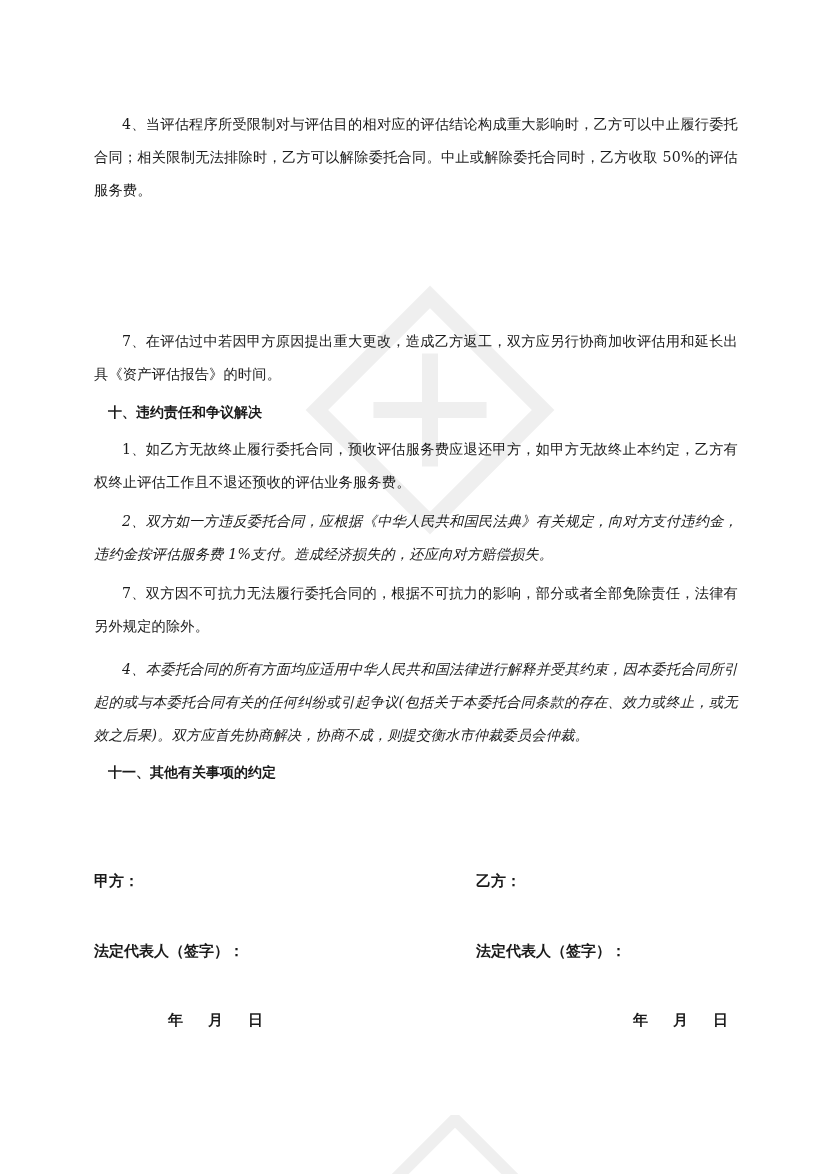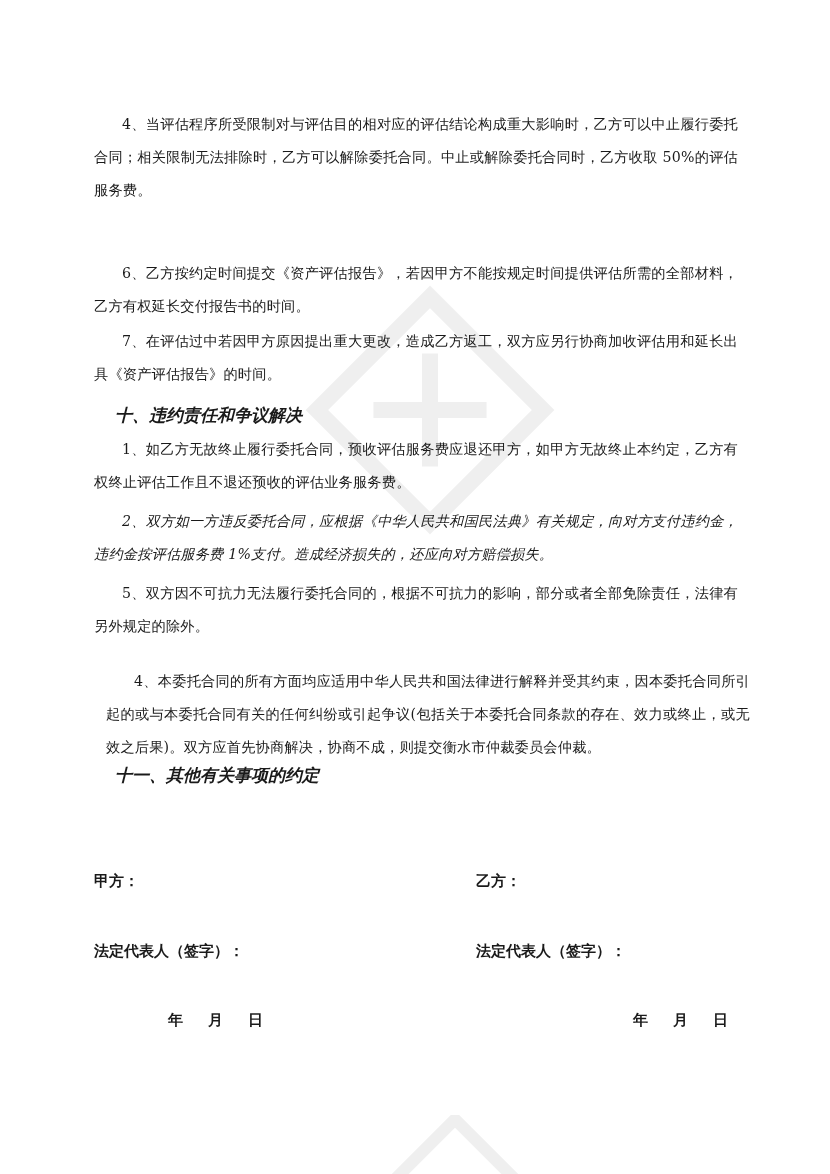--- a/index.html
+++ b/index.html
@@ -12,23 +12,23 @@
     }
     .watermark {
       position: absolute; pointer-events: none; opacity: 0.06;
     }
     .para {
       position: absolute; left: 94px; width: 644px;
       font-size: 14.2px; line-height: 33px; text-indent: 28px;
       text-align: justify; letter-spacing: 0.2px;
     }
     .heading {
-      position: absolute; left: 115px;
+      position: absolute; left: 108px;
       font-family: "DejaVu Sans", "Liberation Sans", sans-serif;
-      font-weight: bold; font-size: 17px; font-style: italic;
+      font-weight: bold; font-size: 14px;
     }
     .sig {
       position: absolute;
       font-family: "DejaVu Sans", "Liberation Sans", sans-serif;
       font-weight: bold; font-size: 15px;
     }
     .date span { display: inline-block; width: 40px; }
   </style>
 </head>
 <body>
@@ -41,28 +41,27 @@
       <path d="M90 90 L170 170 M170 90 L90 170"></path>
     </g>
   </svg>
   <svg class="watermark" style="left:380px; top:1115px;" width="150" height="150" viewBox="0 0 150 150">
     <g transform="rotate(45 75 75)" fill="none" stroke="#000" stroke-width="12">
       <rect x="25" y="25" width="100" height="100"></rect>
     </g>
   </svg>
 
   <p class="para" style="top:108px; margin:0;">4、当评估程序所受限制对与评估目的相对应的评估结论构成重大影响时，乙方可以中止履行委托合同；相关限制无法排除时，乙方可以解除委托合同。中止或解除委托合同时，乙方收取 50%的评估服务费。</p>
-  <p class="para" style="top:257px; margin:0;">6、乙方按约定时间提交《资产评估报告》，若因甲方不能按规定时间提供评估所需的全部材料，乙方有权延长交付报告书的时间。</p>
   <p class="para" style="top:325px; margin:0;">7、在评估过中若因甲方原因提出重大更改，造成乙方返工，双方应另行协商加收评估用和延长出具《资产评估报告》的时间。</p>
 
   <div class="heading" style="top:404px;">十、违约责任和争议解决</div>
   <p class="para" style="top:433px; margin:0;">1、如乙方无故终止履行委托合同，预收评估服务费应退还甲方，如甲方无故终止本约定，乙方有权终止评估工作且不退还预收的评估业务服务费。</p>
   <p class="para" style="top:505px; margin:0;font-style:italic;">2、双方如一方违反委托合同，应根据《中华人民共和国民法典》有关规定，向对方支付违约金，违约金按评估服务费 1%支付。造成经济损失的，还应向对方赔偿损失。</p>
-  <p class="para" style="top:577px; margin:0;">5、双方因不可抗力无法履行委托合同的，根据不可抗力的影响，部分或者全部免除责任，法律有另外规定的除外。</p>
-  <p class="para" style="top:653px; margin:12px;">4、本委托合同的所有方面均应适用中华人民共和国法律进行解释并受其约束，因本委托合同所引起的或与本委托合同有关的任何纠纷或引起争议(包括关于本委托合同条款的存在、效力或终止，或无效之后果)。双方应首先协商解决，协商不成，则提交衡水市仲裁委员会仲裁。</p>
+  <p class="para" style="top:577px; margin:0;">7、双方因不可抗力无法履行委托合同的，根据不可抗力的影响，部分或者全部免除责任，法律有另外规定的除外。</p>
+  <p class="para" style="top:653px; margin:0;font-style:italic;">4、本委托合同的所有方面均应适用中华人民共和国法律进行解释并受其约束，因本委托合同所引起的或与本委托合同有关的任何纠纷或引起争议(包括关于本委托合同条款的存在、效力或终止，或无效之后果)。双方应首先协商解决，协商不成，则提交衡水市仲裁委员会仲裁。</p>
 
   <div class="heading" style="top:764px;">十一、其他有关事项的约定</div>
 
   <div class="sig" style="left:94px; top:872px;">甲方：</div>
   <div class="sig" style="left:476px; top:872px;">乙方：</div>
   <div class="sig" style="left:94px; top:942px;">法定代表人（签字）：</div>
   <div class="sig" style="left:476px; top:942px;">法定代表人（签字）：</div>
 
   <div class="sig date" style="left:168px; top:1011px;">
     <span>年</span><span>月</span><span>日</span>

